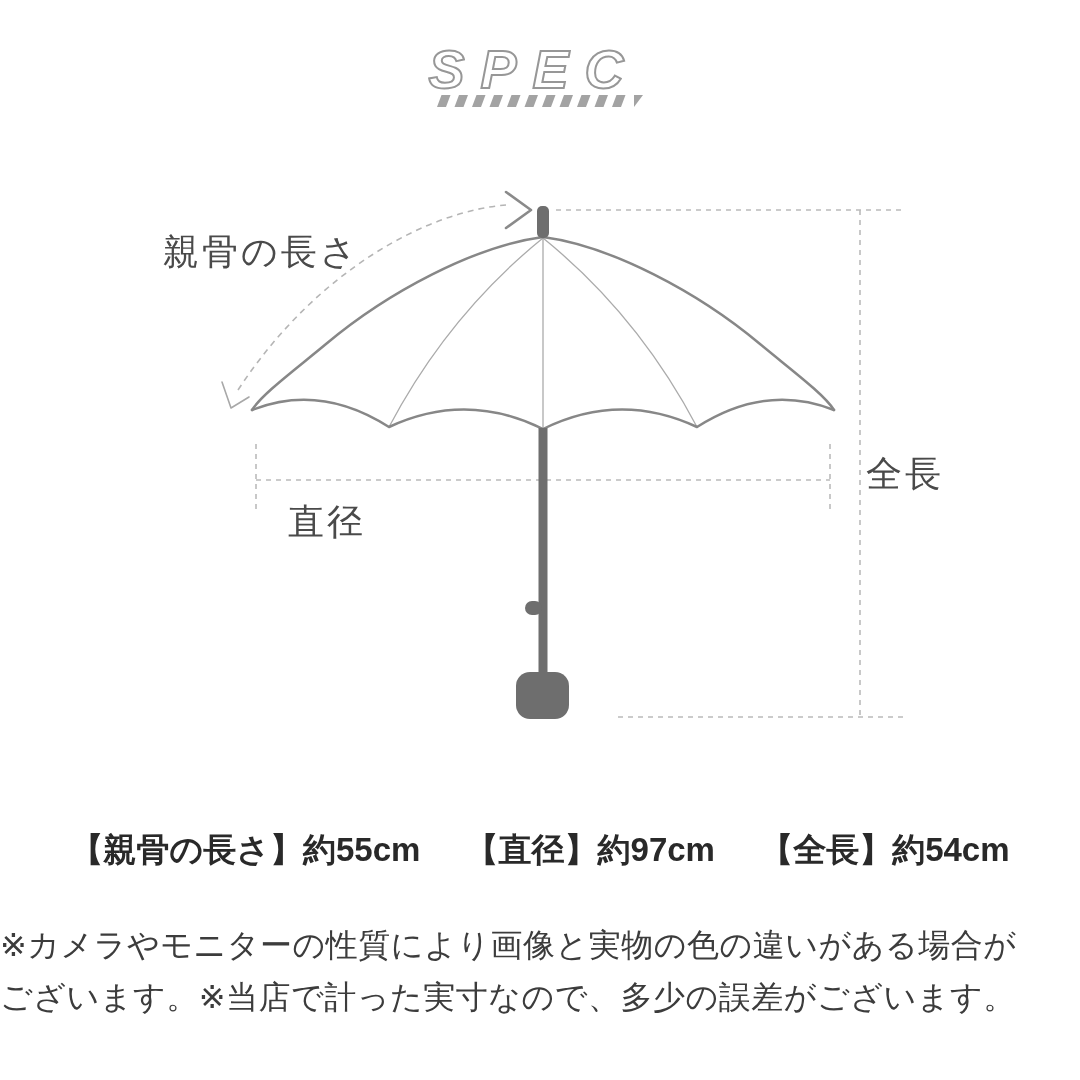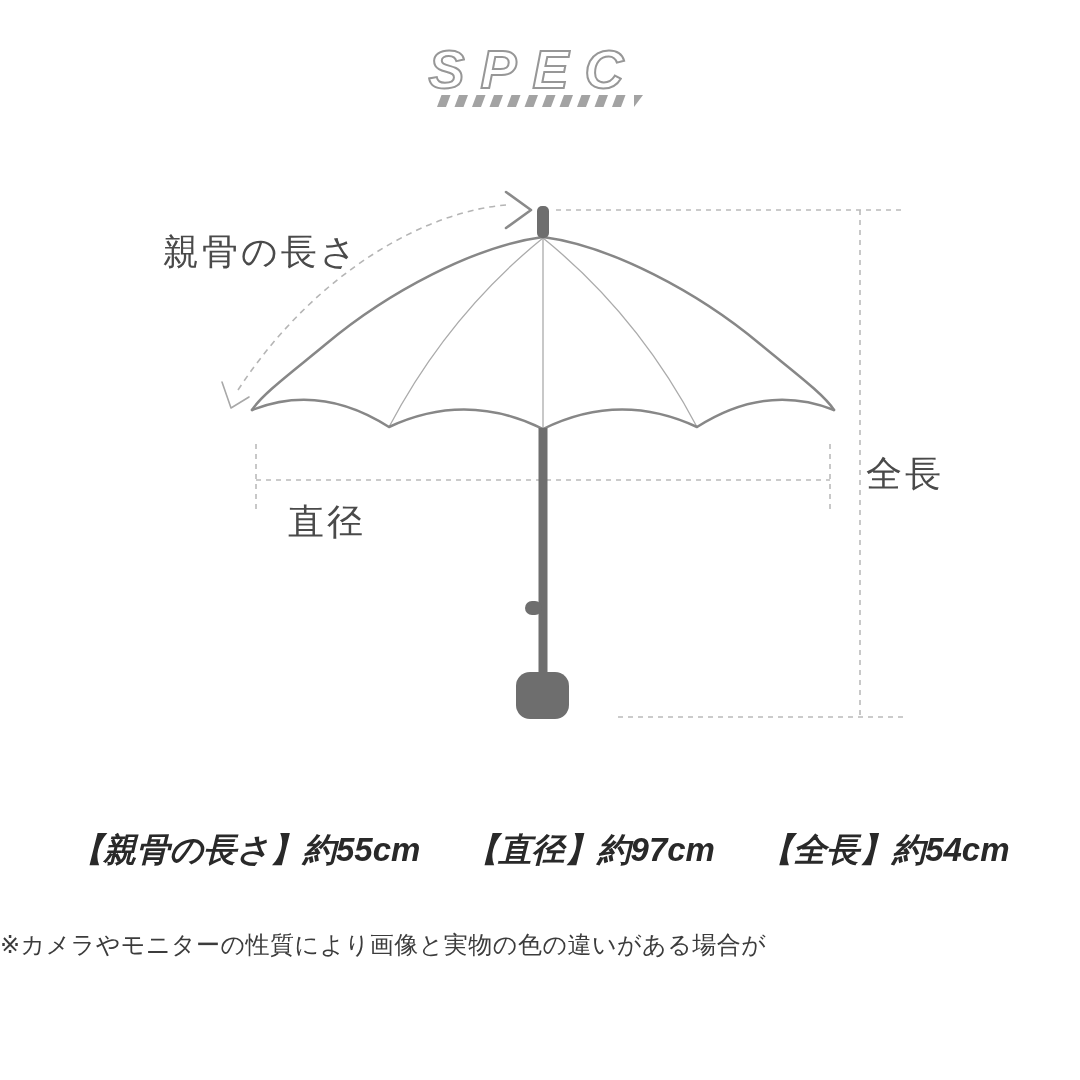--- a/index.html
+++ b/index.html
@@ -40,31 +40,30 @@
   #label-total-length { left: 866px; top: 450px; text-align: center; }
 
   
   #spec-line {
     left: 0; top: 828px; width: 1080px;
     text-align: center;
     color: #292929;
     font-size: 33px;
     font-weight: 600;
     white-space: nowrap;
-    font-style: italic;
   }
   #spec-line .spec-item { display: inline-block; }
   #spec-line .spec-item + .spec-item { margin-left: 36px; }
 
   
   #disclaimer {
     left: 0; top: 919px; width: 996px;
     text-align: left;
     color: #3c3c3c;
-    font-size: 24px;
+    font-size: 32px;
     line-height: 52px;
     letter-spacing: 0.5px;
     white-space: nowrap;
   }
 </style>
 </head>
 <body>
 
 <svg id="spec-header" class="abs" viewBox="0 0 1080 100" xmlns="http://www.w3.org/2000/svg">
   <text x="534" y="64" text-anchor="middle" font-family="Liberation Sans, DejaVu Sans, sans-serif" font-size="54" font-weight="bold" font-style="italic" letter-spacing="16" fill="none" stroke="#979797" stroke-width="2">SPEC</text>
@@ -124,13 +123,14 @@
 <div id="label-total-length" class="measure-label">全長</div>
 
 <div id="spec-line" class="abs">
   <span class="spec-item">【親骨の長さ】約55cm</span>
   <span class="spec-item">【直径】約97cm</span>
   <span class="spec-item">【全長】約54cm</span>
 </div>
 
 <div id="disclaimer" class="abs">
   <div>※カメラやモニターの性質により画像と実物の色の違いがある場合が</div>
+  <div>ございます。※当店で計った実寸なので、多少の誤差がございます。</div>
 </div>
 
 </body></html>

